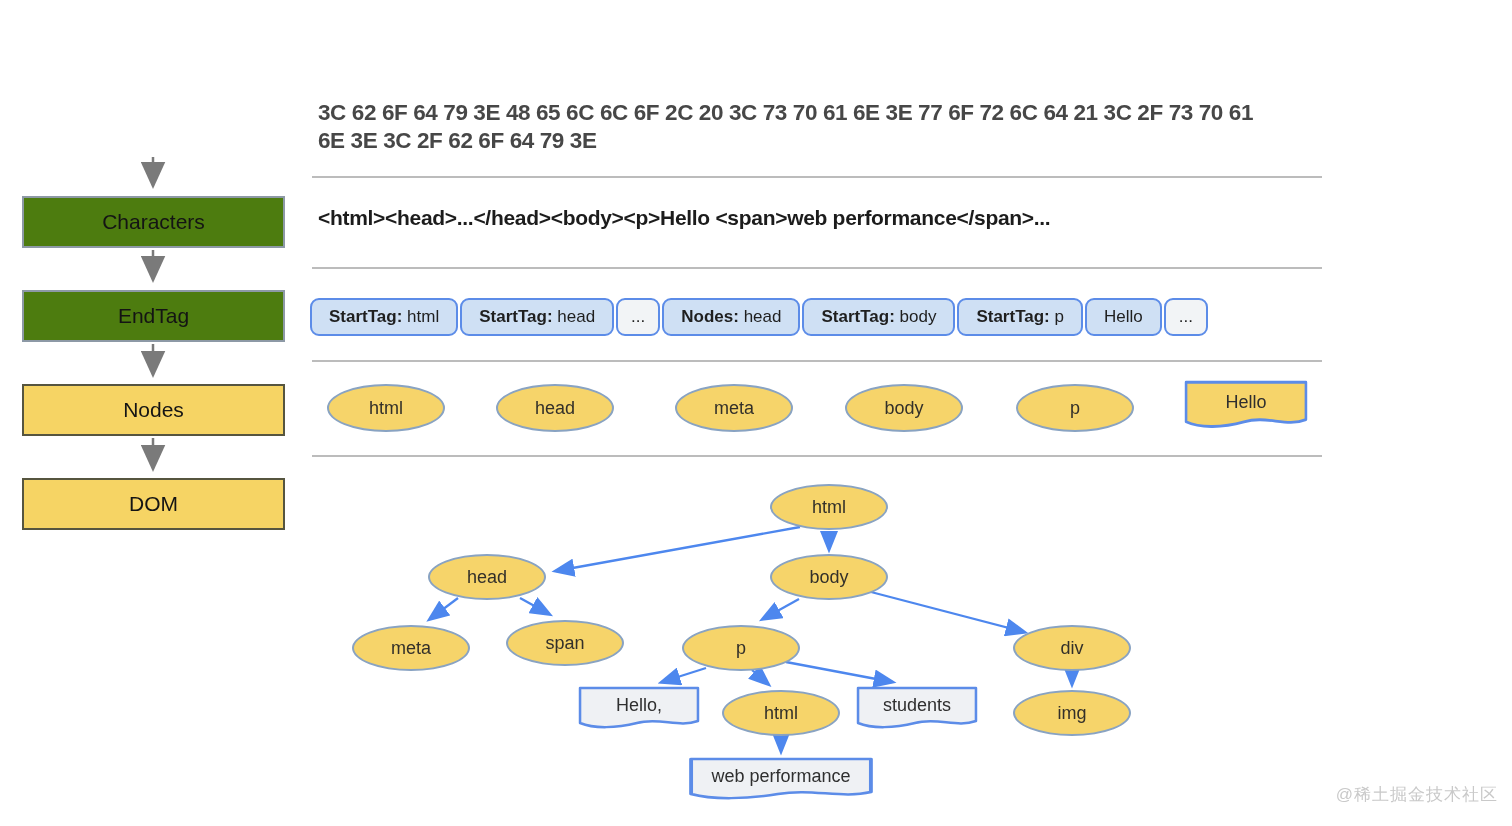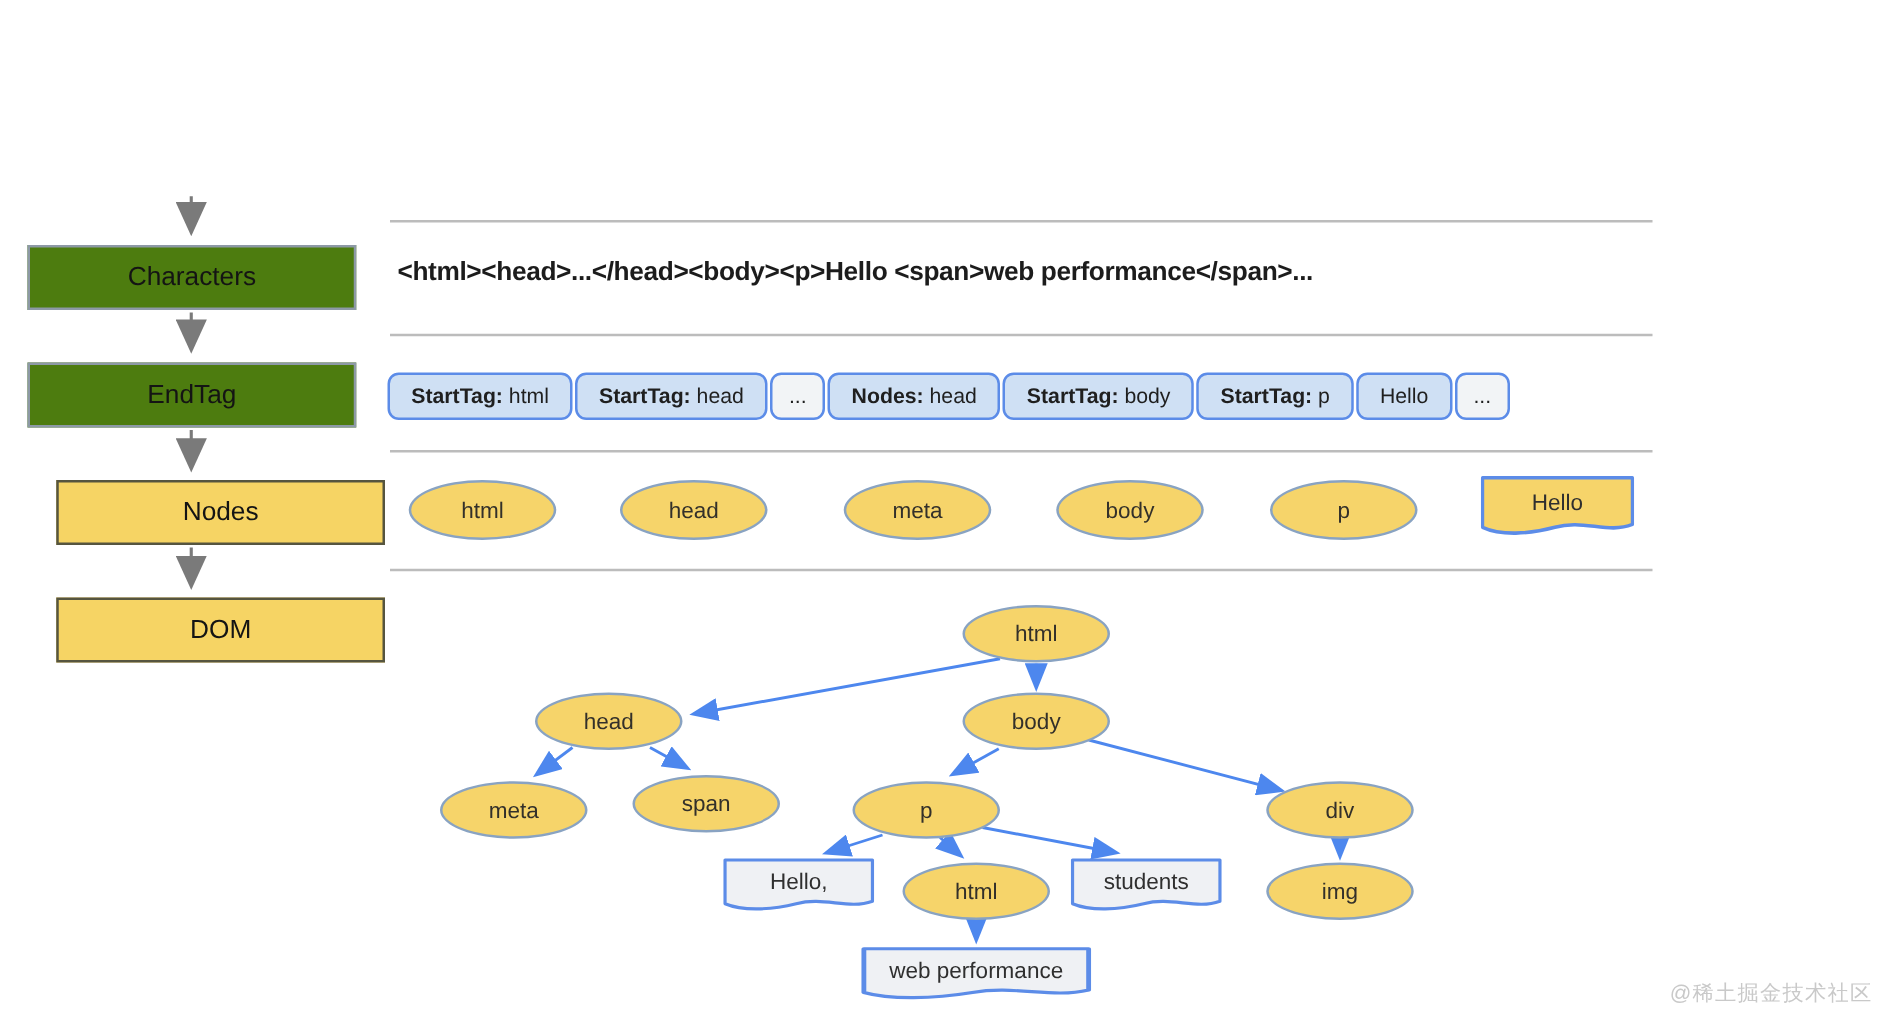--- a/index.html
+++ b/index.html
@@ -10,21 +10,21 @@
   .page-title{
     position:absolute;left:16px;top:14px;font-size:27px;font-weight:bold;color:#242e47;letter-spacing:0.5px;
   }
   
   .stage{
     position:absolute;left:22px;width:263px;height:54px;box-sizing:border-box;
     display:flex;align-items:center;justify-content:center;font-size:21px;color:#141414;
   }
   .stage.green{background:#56a566;border:2px solid #43523f;color:#0e2312;}
   .stage.blue{background:#4d7c0f;border:2px solid #8d99a6;text-align:center;}
-  .stage.yellow{background:#f6d464;border:2px solid#56553f;margin-left:23px;}
+  .stage.yellow{background:#f6d464;border:2px solid#56553f;}
   
   .sep{position:absolute;left:312px;width:1010px;height:2px;background:#bcbcbc;}
   
   .bytes-text{
     position:absolute;left:318px;top:99px;width:960px;font-weight:bold;font-size:22.5px;
     line-height:28px;color:#474747;letter-spacing:-0.4px;
   }
   .chars-text{
     position:absolute;left:318px;top:206px;width:1000px;font-weight:bold;font-size:21px;
     color:#1c1c1c;letter-spacing:-0.3px;
@@ -75,20 +75,24 @@
   </div>
   <div class="stage yellow" style="top:478px;height:52px;">
     <span>DOM</span>
   </div>
 
   <div class="sep" style="top:176px;"></div>
   <div class="sep" style="top:267px;"></div>
   <div class="sep" style="top:360px;"></div>
   <div class="sep" style="top:455px;"></div>
 
+  <div class="bytes-text">
+    <div>3C 62 6F 64 79 3E 48 65 6C 6C 6F 2C 20 3C 73 70 61 6E 3E 77 6F 72 6C 64 21 3C 2F 73 70 61</div>
+    <div>6E 3E 3C 2F 62 6F 64 79 3E</div>
+  </div>
 
   <div class="chars-text">&lt;html&gt;&lt;head&gt;...&lt;/head&gt;&lt;body&gt;&lt;p&gt;Hello &lt;span&gt;web performance&lt;/span&gt;...</div>
 
   <div class="tokens-row">
     <div class="token">
       <span class="b">StartTag:</span>
         <span class="r"> html</span>
     </div>
     <div class="token">
       <span class="b">StartTag:</span>

